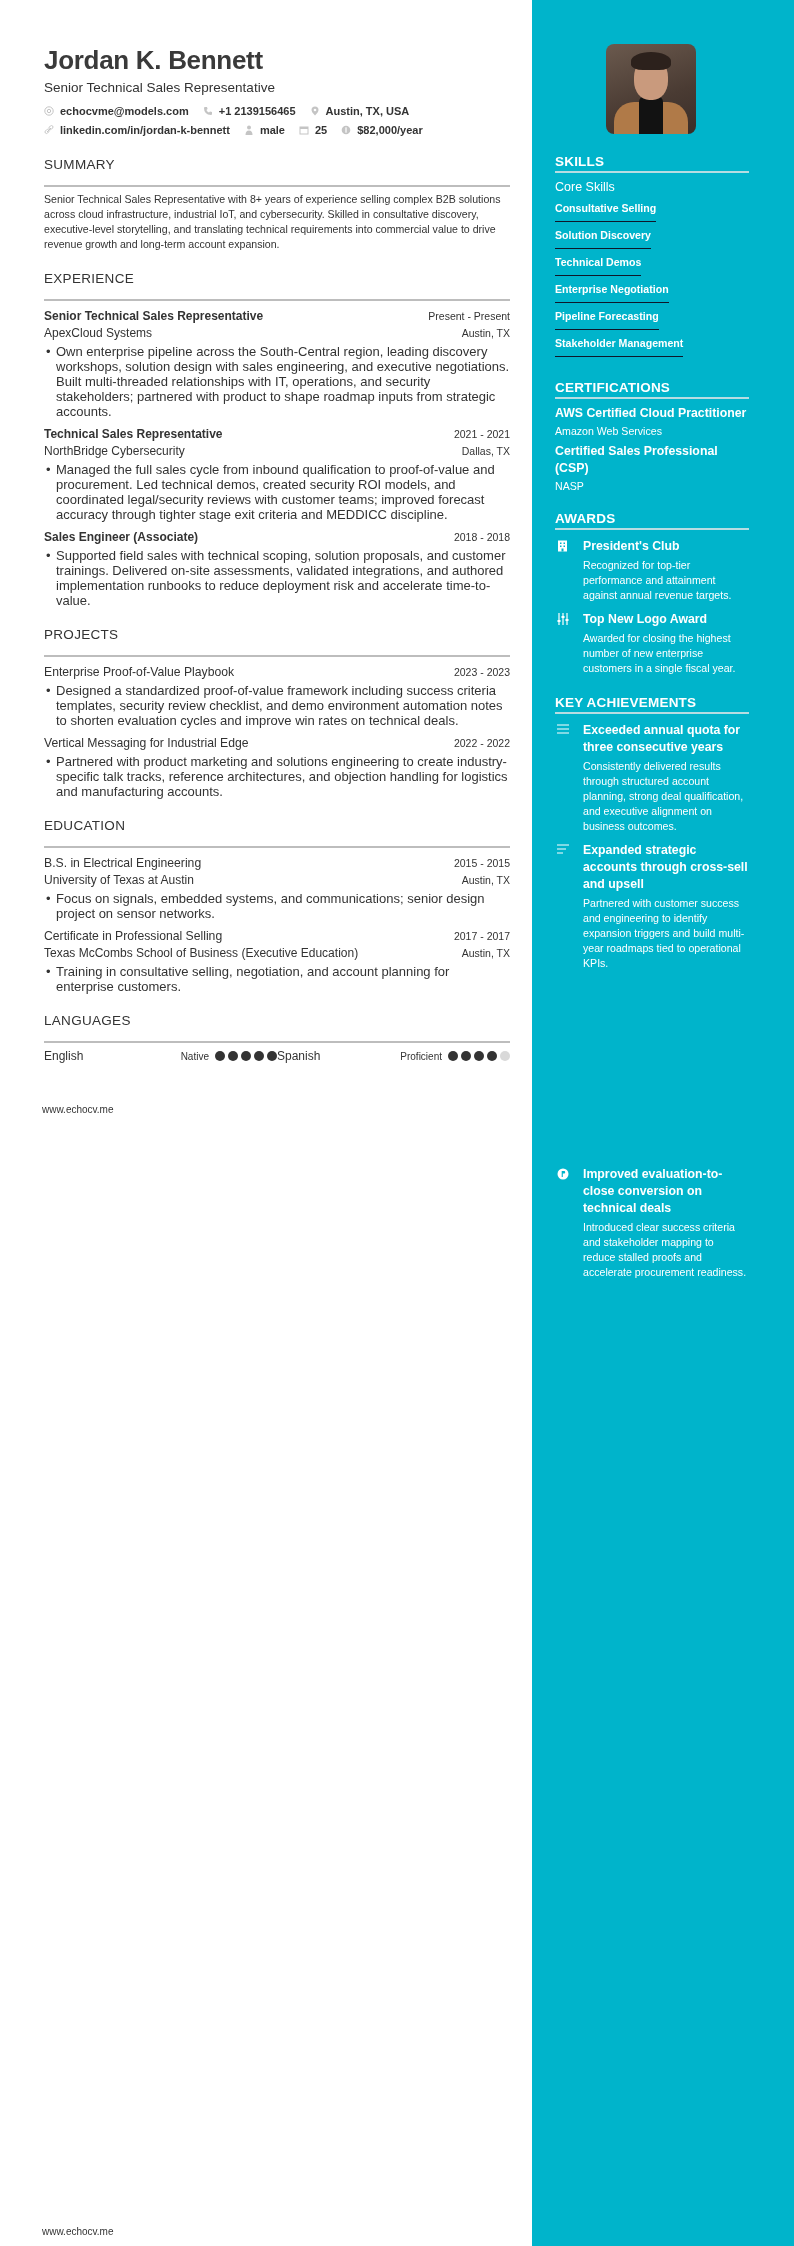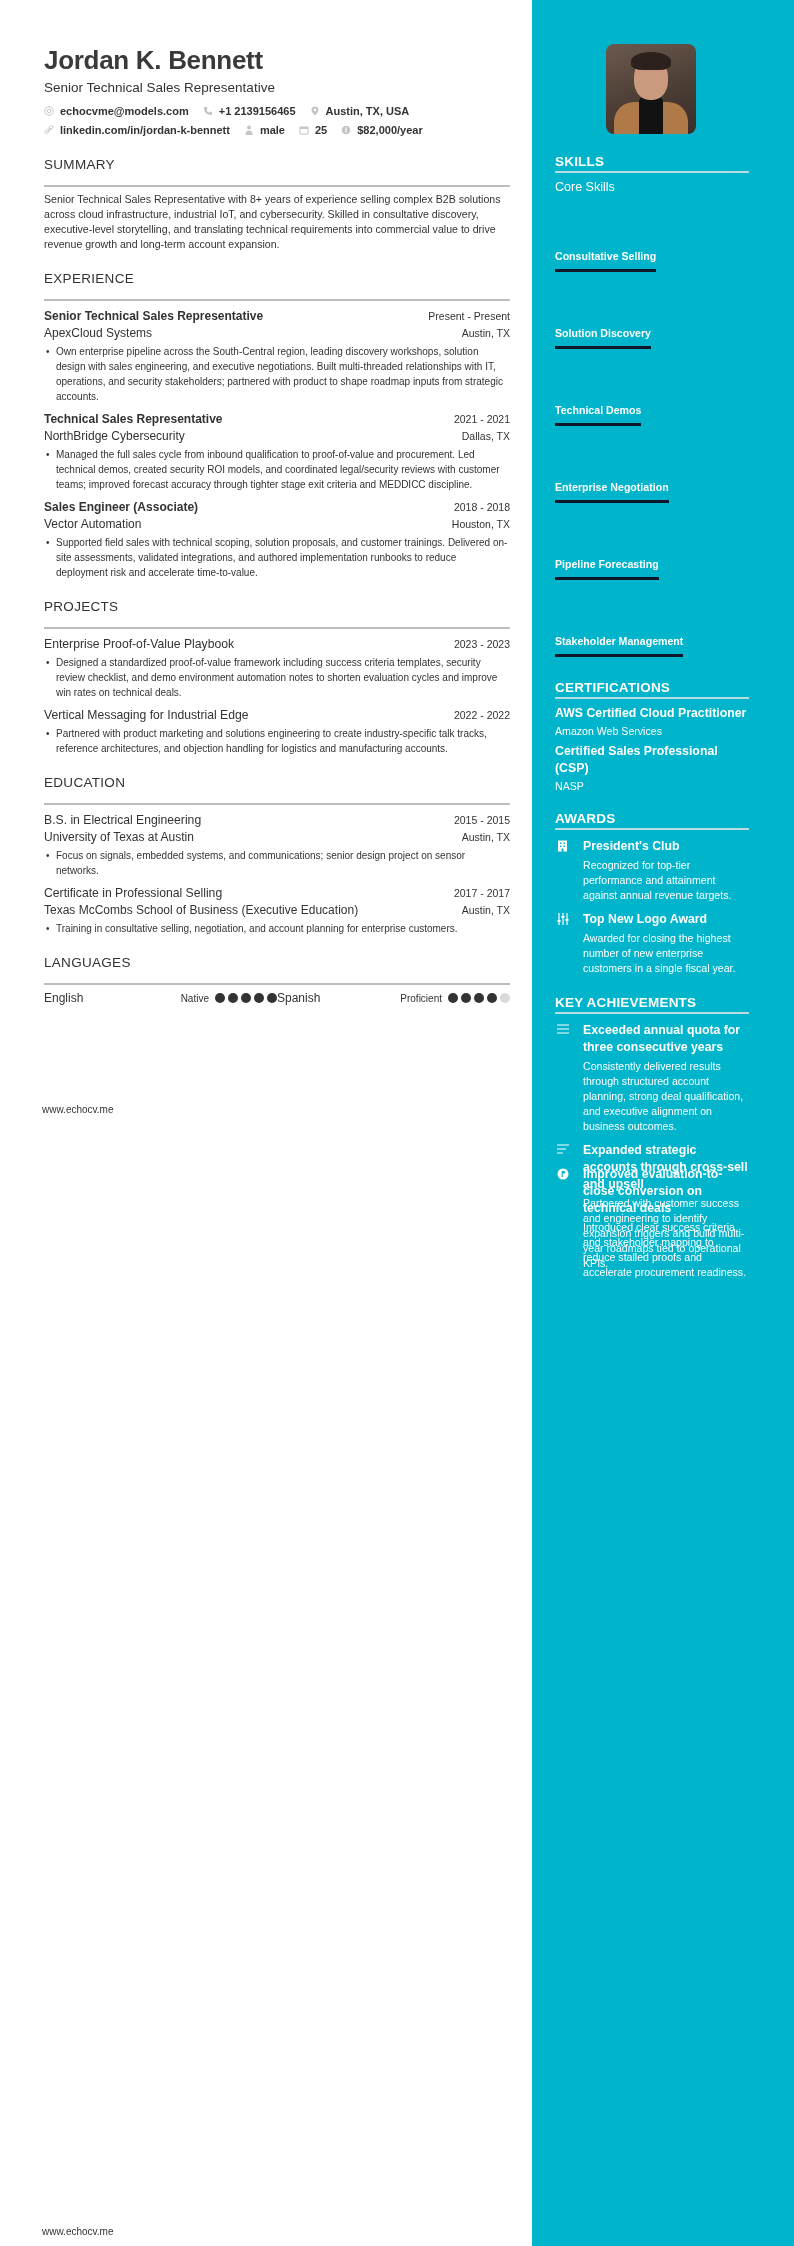--- a/index.html
+++ b/index.html
@@ -20,21 +20,21 @@
   .summary-text { font-size: 10.6px; line-height: 15px; color: #333; margin-top: 5px; }
 
   .entry { margin-top: 7px; }
   .row { display: flex; justify-content: space-between; align-items: baseline; }
   .role { font-size: 12px; font-weight: 700; color: #333; line-height: 17px; }
   .date { font-size: 10.5px; color: #333; }
   .org { font-size: 12px; color: #333; line-height: 17px; }
   .loc { font-size: 10.5px; color: #333; }
   .title-light { font-size: 12.2px; color: #333; line-height: 17px; }
   ul.bul { list-style: none; margin-top: 2px; }
-  ul.bul li { position: relative; padding-left: 12px; font-size: 10px; line-height: 15px; color: #333; }
+  ul.bul li { position: relative; padding-left: 12px; font-size: 13px; line-height: 15px; color: #333; }
   ul.bul li::before { content: "•"; position: absolute; left: 2px; top: 0; }
 
   .lang-row { display: flex; align-items: center; margin-top: 6px; }
   .lang-item { display: flex; align-items: center; width: 233px; }
   .lang-name { font-size: 12px; color: #333; width: 116px; }
   .lang-level { font-size: 10px; color: #333; margin-right: 6px; width: 58px; text-align: right; }
   .dots { display: flex; gap: 3px; }
   .dot { width: 10px; height: 10px; border-radius: 50%; background: #333; }
   .dot.off { background: #d9d9d9; }
 
@@ -43,21 +43,21 @@
   .side { position: absolute; left: 555px; top: 44px; width: 194px; color: #fff; }
   .photo { width: 90px; height: 90px; border-radius: 8px; margin-left: 51px; overflow: hidden; background: linear-gradient(160deg,#6b5a4e 0%,#4a3b33 60%,#3b2e28 100%); position: relative; }
   .photo .face { position: absolute; left: 28px; top: 14px; width: 34px; height: 42px; border-radius: 45%; background: #c99a7d; }
   .photo .hair { position: absolute; left: 25px; top: 8px; width: 40px; height: 18px; border-radius: 50% 50% 30% 30%; background: #2c211c; }
   .photo .body { position: absolute; left: 8px; top: 58px; width: 74px; height: 40px; border-radius: 20px 20px 0 0; background: #b07a48; }
   .photo .neck { position: absolute; left: 33px; top: 52px; width: 24px; height: 38px; background: #121212; border-radius: 6px 6px 0 0; }
 
   .s-sec { margin-top: 18px; }
   .s-title { font-size: 13.5px; color: #fff; line-height: 18px; padding-bottom: 0; border-bottom: 2px solid #b6dde2; letter-spacing: 0.2px; font-weight: bold; }
   .s-sub { font-size: 12.5px; color: #fff; margin-top: 6px; line-height: 16px; }
-  .skill { display: inline-block; font-size: 10.6px; font-weight: 700; color: #fff; padding: 4px 0 6px 0; border-bottom: 3px solid #0f172a; line-height: 14px; margin-top: 48px; }
+  .skill { display: inline-block; font-size: 10.6px; font-weight: 700; color: #fff; padding: 4px 0 6px 0; border-bottom: 1px solid #0f172a; line-height: 14px; }
   .skill-wrap { display: block; margin-top: 2px; }
   .cert-name { font-size: 12.3px; font-weight: 700; color: #fff; line-height: 17px; margin-top: 6px; }
   .cert-org { font-size: 10.6px; color: #fff; margin-top: 3px; }
 
   .award { display: flex; margin-top: 8px; }
   .aicon { width: 28px; flex: 0 0 28px; display: flex; justify-content: flex-start; padding-left: 2px; padding-top: 2px; color: #fff; font-size: 12px; }
   .atext { flex: 1; }
   .a-title { font-size: 12.3px; color: #fff; line-height: 17px; font-weight: 700; }
   .a-desc { font-size: 10.6px; color: #fff; line-height: 15px; margin-top: 3px; }
 </style>
@@ -172,24 +172,20 @@
       </div>
       <ul class="bul">
           <li>Managed the full sales cycle from inbound qualification to proof-of-value and procurement. Led technical demos, created security ROI models, and coordinated legal/security reviews with customer teams; improved forecast accuracy through tighter stage exit criteria and MEDDICC discipline.</li>
         </ul>
     </div>
 
     <div class="entry">
       <div class="row">
         <span class="role">Sales Engineer (Associate)</span>
         <span class="date">2018 - 2018</span>
-      </div>
-      <div class="row">
-        <span class="org">Vector Automation</span>
-        <span class="loc">Houston, TX</span>
       </div>
       <ul class="bul">
           <li>Supported field sales with technical scoping, solution proposals, and customer trainings. Delivered on-site assessments, validated integrations, and authored implementation runbooks to reduce deployment risk and accelerate time-to-value.</li>
         </ul>
     </div>
   </div>
 
   <div class="section">
     <div class="sec-title">PROJECTS</div>
     <div class="entry">

